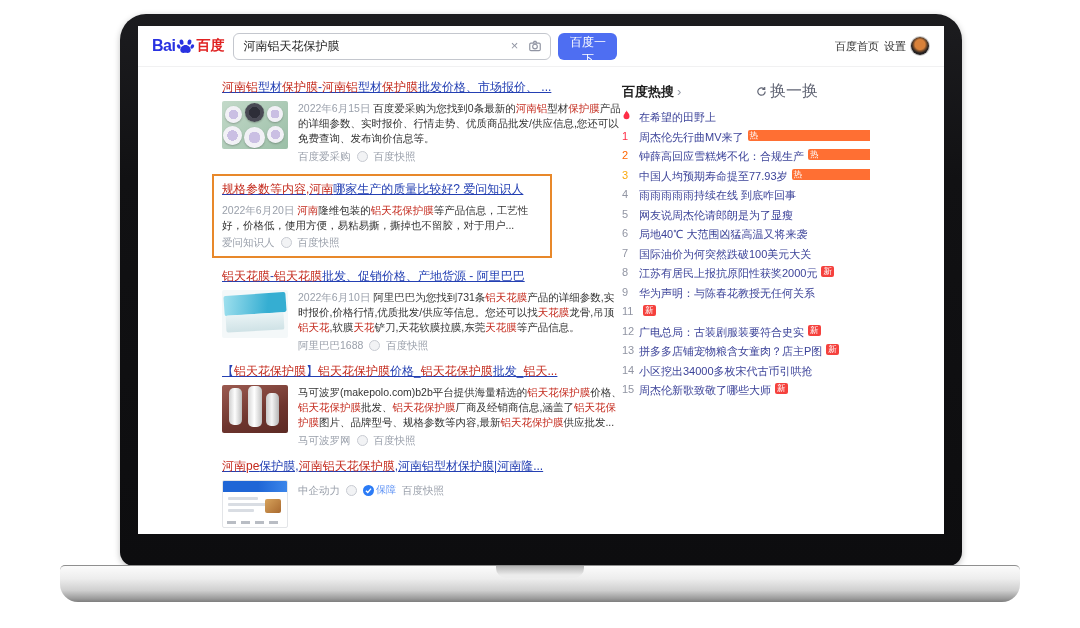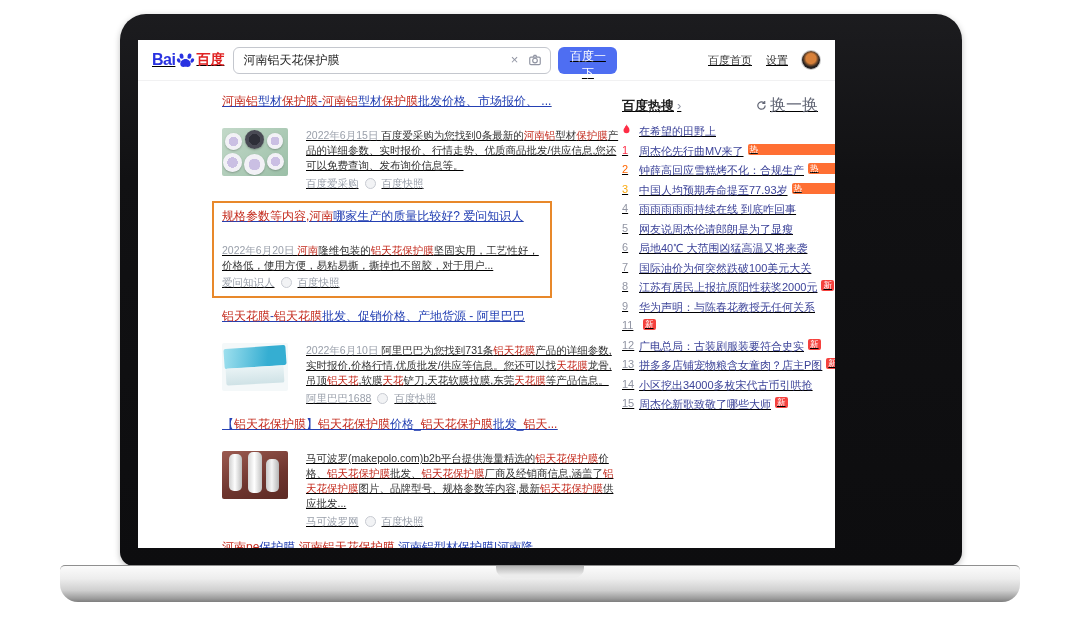--- a/index.html
+++ b/index.html
@@ -2,53 +2,53 @@
 <html><head>
 <meta charset="utf-8">
 <style>
   html,body{margin:0;padding:0;background:#fff;}
   .stage{position:relative;width:1080px;height:628px;background:#fff;overflow:hidden;
          font-family:"Liberation Sans",sans-serif;}
   
   .bezel{position:absolute;left:120px;top:14px;width:842px;height:552px;
          background:linear-gradient(180deg,#1c1c1f,#111113 30%,#0d0d0f);
          border-radius:26px 26px 14px 14px;box-shadow:0 2px 6px rgba(0,0,0,.25);}
-  .display{position:absolute;left:18px;top:26px;width:697px;height:508px;background:#fff;overflow:hidden;text-decoration:underline;}
+  .display{position:absolute;left:18px;top:12px;width:806px;height:508px;background:#fff;overflow:hidden;}
   .base{position:absolute;left:60px;top:565px;width:960px;height:36px;
         background:linear-gradient(180deg,#fbfbfb 0,#ededed 35%,#cfcfcf 68%,#9c9c9c 90%,#7e7e7e 100%);
         border-radius:5px 5px 18px 18px;border-top:1px solid #8f8f8f;z-index:5;}
   .notch{position:absolute;left:50%;top:0;transform:translateX(-50%);width:88px;height:12px;
          background:linear-gradient(180deg,#b5b5b5,#ececec 75%);border-radius:0 0 10px 10px;}
   
   .sr-header{height:40px;display:flex;align-items:center;padding-left:14px;border-bottom:1px solid #f1f1f2;position:relative;}
   .logo{display:flex;align-items:center;cursor:pointer;flex:none;margin-right:9px;}
   .logo-bai{font-weight:bold;font-size:16px;color:#2932e1;letter-spacing:-0.5px;}
   .paw{display:flex;margin:0 1px;}
   .logo-du{font-weight:bold;font-size:14px;color:#e02222;}
   .searchbox{position:relative;width:318px;height:27px;flex:none;}
   .sinput{width:100%;height:100%;box-sizing:border-box;border:1px solid #c4c7ce;border-radius:6px;
           padding:0 52px 0 9px;font-size:12px;color:#1f1f1f;outline:none;font-family:inherit;}
   .clear{position:absolute;right:33px;top:5px;font-size:13px;color:#9195a3;cursor:pointer;line-height:16px;}
   .cam{position:absolute;right:9px;top:6px;cursor:pointer;display:flex;}
   .sbtn{margin-left:7px;width:59px;height:27px;background:#4e6ef2;color:#fff;border:none;border-radius:6px;
         font-size:12px;cursor:pointer;flex:none;font-family:inherit;}
-  .topnav{margin-left:auto;display:flex;align-items:center;gap:14px;padding-right:15px;}
+  .topnav{margin-left:auto;display:flex;align-items:center;gap:5px;padding-right:15px;}
   .topnav a{font-size:11px;color:#333;text-decoration:none;cursor:pointer;}
   .avatar{width:18px;height:18px;border-radius:50%;cursor:pointer;
           background:radial-gradient(circle at 50% 42%,#d8813a 0 36%,#7a4f2c 48%,#242020 62%);
           box-shadow:0 0 0 1px #c9c9c9;}
   
   .content{display:flex;padding:12px 0 0 84px;}
   .maincol{width:400px;flex:none;}
   
   .result{margin-bottom:10px;}
   .result.boxed{border:2px solid #e8882a;padding:5px 8px 6px;width:320px;margin-left:-10px;}
   .rtitle{display:block;font-size:12px;color:#2440b3;text-decoration:underline;cursor:pointer;white-space:nowrap;overflow:hidden;}
   .rtitle .em{color:#c42b1e;}
-  .meta{display:flex;margin-top:18px;gap:8px;}
+  .meta{display:flex;margin-top:5px;}
   .rbody{font-size:10.5px;color:#333;line-height:1.42;min-width:0;}
   .rdate{color:#9aa0ab;}
   .snippet .em{color:#c42b1e;}
   .rsource{margin-top:3px;color:#9aa0ab;font-size:10.5px;display:flex;align-items:center;gap:6px;}
   .snapcirc{width:9px;height:9px;border-radius:50%;border:1px solid #c8cbd2;background:#f2f3f5;flex:none;}
   .snap{cursor:pointer;}
   .verify{display:flex;align-items:center;gap:2px;color:#5f93f5;font-size:10px;}
   
   .thumb{width:66px;height:48px;border-radius:2px;margin-right:10px;flex:none;position:relative;overflow:hidden;cursor:pointer;}
   .thumb-rolls{background:linear-gradient(135deg,#c3d9c9,#9bbfa7);}
@@ -145,21 +145,21 @@
                       <span class="snapcirc"></span>
                       <span class="snap">百度快照</span>
                     </div>
                   </div>
                 </div>
               </div>
               <div class="result boxed">
                 <a class="rtitle"><span class="em">规格参数等内容,河南</span><span>哪家生产的质量比较好? 爱问知识人</span></a>
                 <div class="meta">
                   <div class="rbody">
-                    <div class="snippet"><span class="rdate">2022年6月20日 </span><span class="em">河南</span><span>隆维包装的</span><span class="em">铝天花保护膜</span><span>坚固实用，工艺性好，价格低，使用方便，易粘易撕，撕掉也不留胶，对于用户...</span></div>
+                    <div class="snippet"><span class="rdate">2022年6月20日 </span><span class="em">河南</span><span>隆维包装的</span><span class="em">铝天花保护膜</span><span>等产品信息，工艺性好，价格低，使用方便，易粘易撕，撕掉也不留胶，对于用户...</span></div>
                     <div class="rsource">
                       <span>爱问知识人</span>
                       <span class="snapcirc"></span>
                       <span class="snap">百度快照</span>
                     </div>
                   </div>
                 </div>
               </div>
               <div class="result">
                 <a class="rtitle"><span class="em">铝天花膜</span><span>-</span><span class="em">铝天花膜</span><span>批发、促销价格、产地货源 - 阿里巴巴</span></a>

